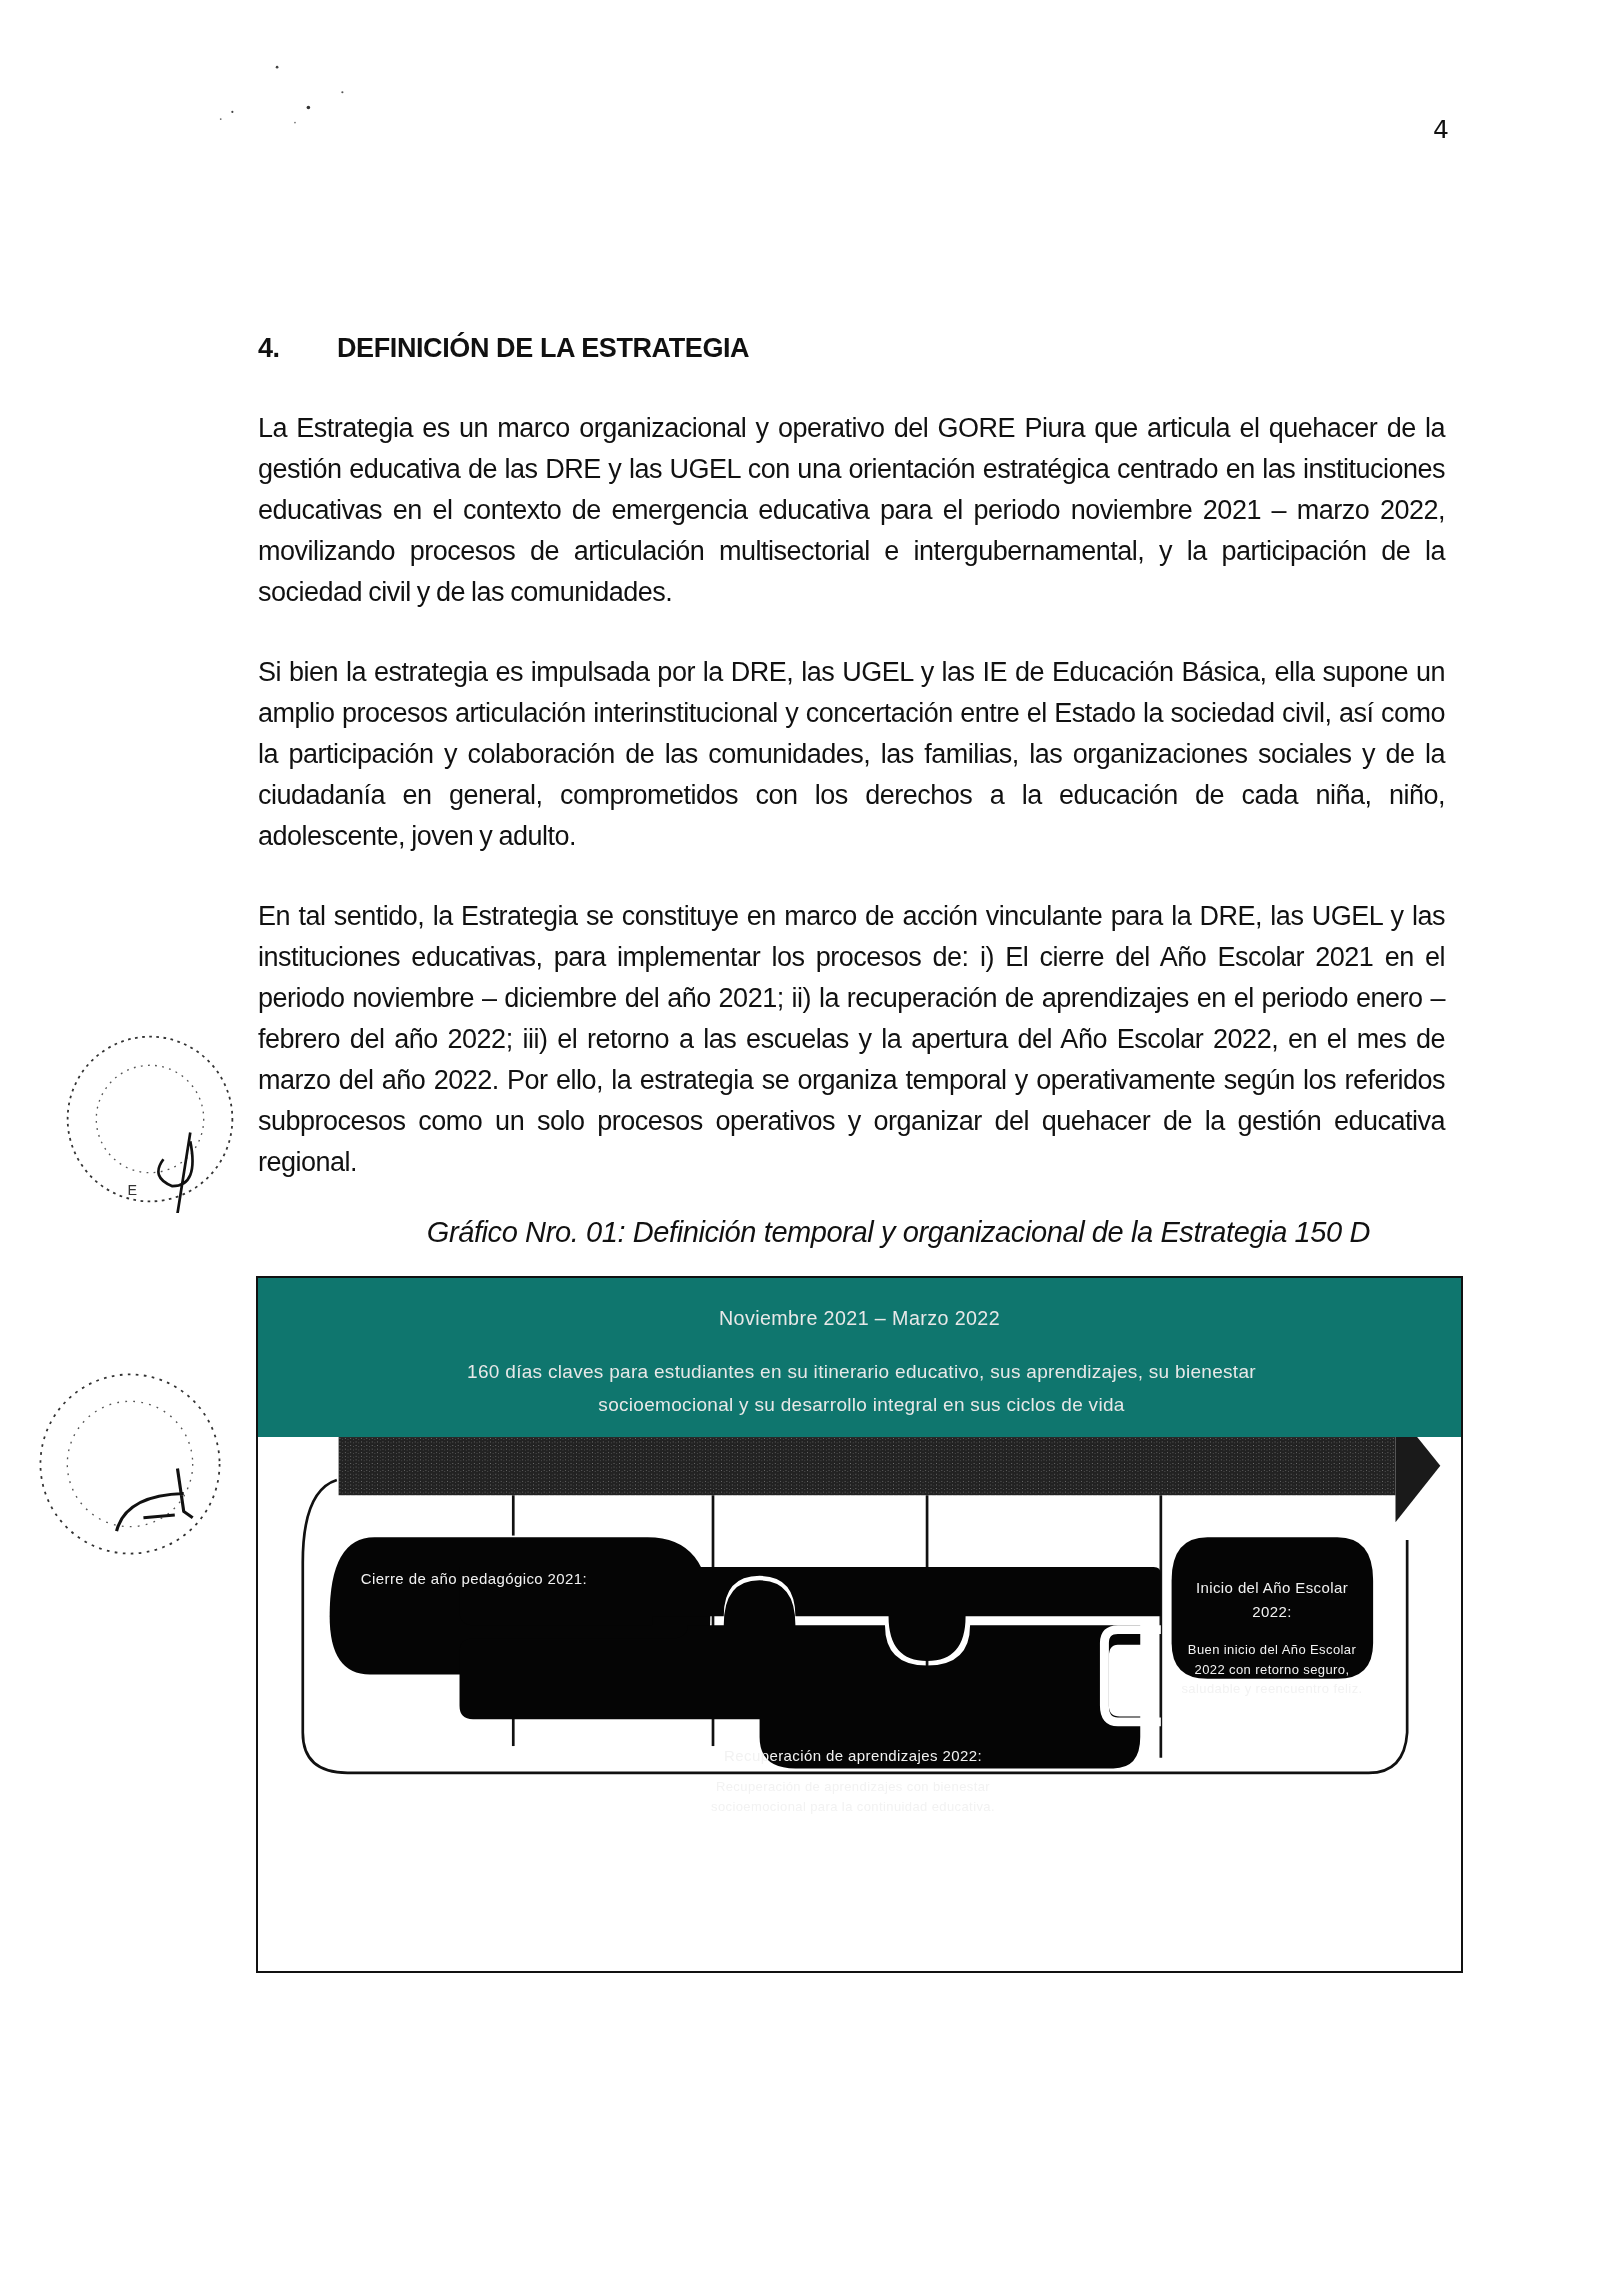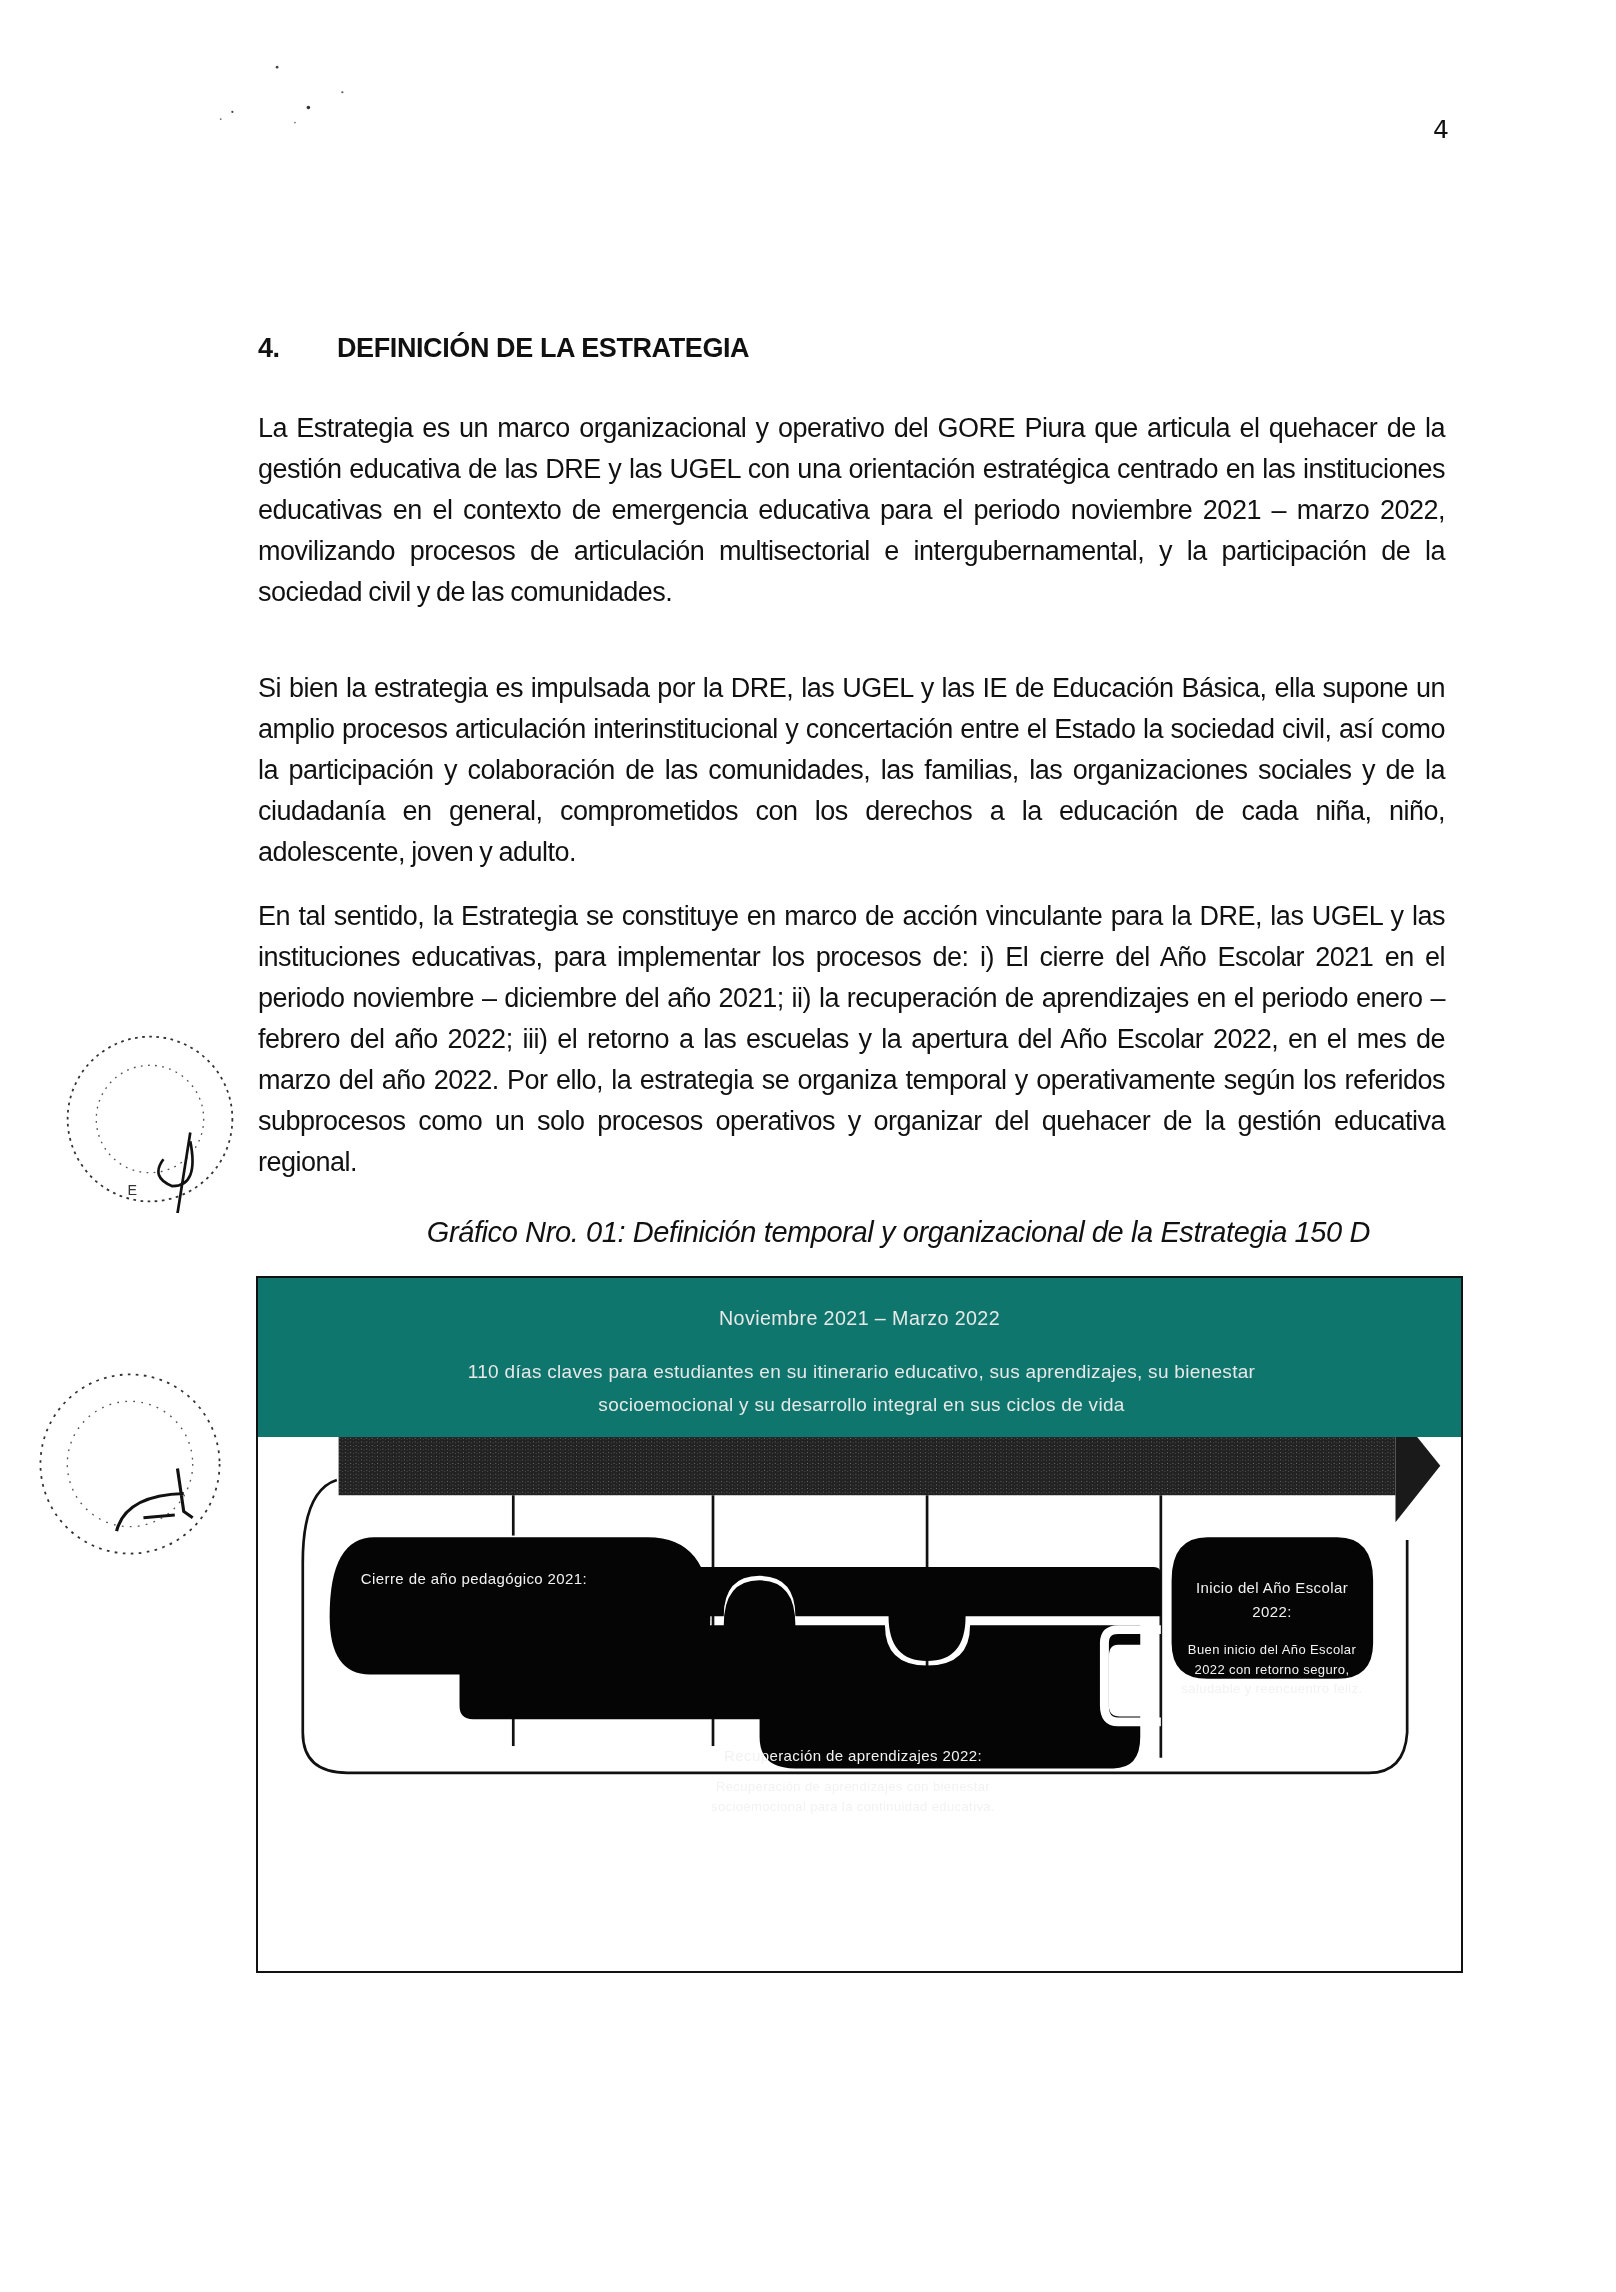--- a/index.html
+++ b/index.html
@@ -3,21 +3,21 @@
 <meta charset="utf-8">
 <style>
   html, body { margin: 0; padding: 0; background: #ffffff; }
   body { width: 1617px; height: 2293px; position: relative; overflow: hidden; font-family: "Liberation Sans", sans-serif; color: #111; }
   .page-number { position: absolute; left: 1433px; top: 115px; font-size: 25px; font-family: "DejaVu Sans", sans-serif; }
   .specks { position: absolute; left: 210px; top: 49px; width: 161px; height: 90px; }
   .section-heading { position: absolute; left: 258px; top: 333px; font-size: 27px; font-weight: bold; letter-spacing: -0.4px; font-family: "Liberation Sans Narrow", "Liberation Sans", sans-serif; }
   .section-heading .num { display: inline-block; width: 79px; }
   .para { position: absolute; left: 258px; width: 1187px; font-size: 27px; line-height: 41px; text-align: justify; font-family: "Liberation Sans", sans-serif; letter-spacing: -0.5px; word-spacing: -0.9px; }
   .p1 { top: 408px; }
-  .p2 { top: 668px; }
+  .p2 { top: 652px; }
   .p3 { top: 896px; }
   .caption { position: absolute; left: 358px; top: 1216px; width: 1012px; text-align: right; font-size: 29px; font-style: italic; letter-spacing: -0.4px; }
   .figure { position: absolute; left: 256px; top: 1276px; width: 1207px; height: 697px; border: 2.7px solid #111; box-sizing: border-box; background: #fff; }
   .fig-header { position: absolute; left: 0; top: 0; width: 100%; height: 159px; background: #0f766e; color: #e8e8e8; text-align: center; }
   .fig-header .period { position: absolute; top: 29px; left: 0; width: 100%; font-size: 19.7px; letter-spacing: 0.4px; }
   .fig-header .desc { position: absolute; top: 77px; left: 179px; width: 849px; font-size: 19px; line-height: 33px; letter-spacing: 0.3px; }
   .diagram { position: absolute; left: 0; top: 159px; }
   .box-text { position: absolute; color: #f2f2f2; text-align: center; font-size: 13px; line-height: 19.7px; letter-spacing: 0.4px; }
   .box-text .t { font-size: 15px; line-height: 24px; margin-bottom: 16px; display: block; }
   .stamp { position: absolute; }
@@ -42,21 +42,21 @@
 
 <p class="para p1" style="margin:0;">La Estrategia es un marco organizacional y operativo del GORE Piura que articula el quehacer de la gestión educativa de las DRE y las UGEL con una orientación estratégica centrado en las instituciones educativas en el contexto de emergencia educativa para el periodo noviembre 2021 – marzo 2022, movilizando procesos de articulación multisectorial e intergubernamental, y la participación de la sociedad civil y de las comunidades.</p>
 <p class="para p2" style="margin:0;">Si bien la estrategia es impulsada por la DRE, las UGEL y las IE de Educación Básica, ella supone un amplio procesos articulación interinstitucional y concertación entre el Estado la sociedad civil, así como la participación y colaboración de las comunidades, las familias, las organizaciones sociales y de la ciudadanía en general, comprometidos con los derechos a la educación de cada niña, niño, adolescente, joven y adulto.</p>
 <p class="para p3" style="margin:0;">En tal sentido, la Estrategia se constituye en marco de acción vinculante para la DRE, las UGEL y las instituciones educativas, para implementar los procesos de:  i) El cierre del Año Escolar 2021 en el periodo noviembre – diciembre del año 2021; ii) la recuperación de aprendizajes en el periodo enero – febrero del año 2022; iii) el retorno a las escuelas y la apertura del Año Escolar 2022, en el mes de marzo del año 2022. Por ello, la estrategia se organiza temporal y operativamente según los referidos subprocesos como un solo procesos operativos y organizar del quehacer de la gestión educativa regional.</p>
 
 <div class="caption">Gráfico Nro. 01: Definición temporal y organizacional de la Estrategia 150 D</div>
 
 <div class="figure">
   <div class="fig-header">
     <div class="period">Noviembre 2021 – Marzo 2022</div>
-    <div class="desc">110 días claves para estudiantes en su itinerario educativo, sus aprendizajes, su bienestar socioemocional y su desarrollo integral en sus ciclos de vida</div>
+    <div class="desc">160 días claves para estudiantes en su itinerario educativo, sus aprendizajes, su bienestar socioemocional y su desarrollo integral en sus ciclos de vida</div>
   </div>
 
   <svg class="diagram" width="1202" height="533" viewBox="0 0 1342 595">
     <defs>
       <pattern id="noise" width="6" height="4" patternUnits="userSpaceOnUse">
         <rect width="6" height="4" fill="#222"></rect>
         <rect x="1" y="1" width="1" height="1" fill="#777"></rect>
         <rect x="4" y="2" width="1" height="1" fill="#555"></rect>
       </pattern>
     </defs>

